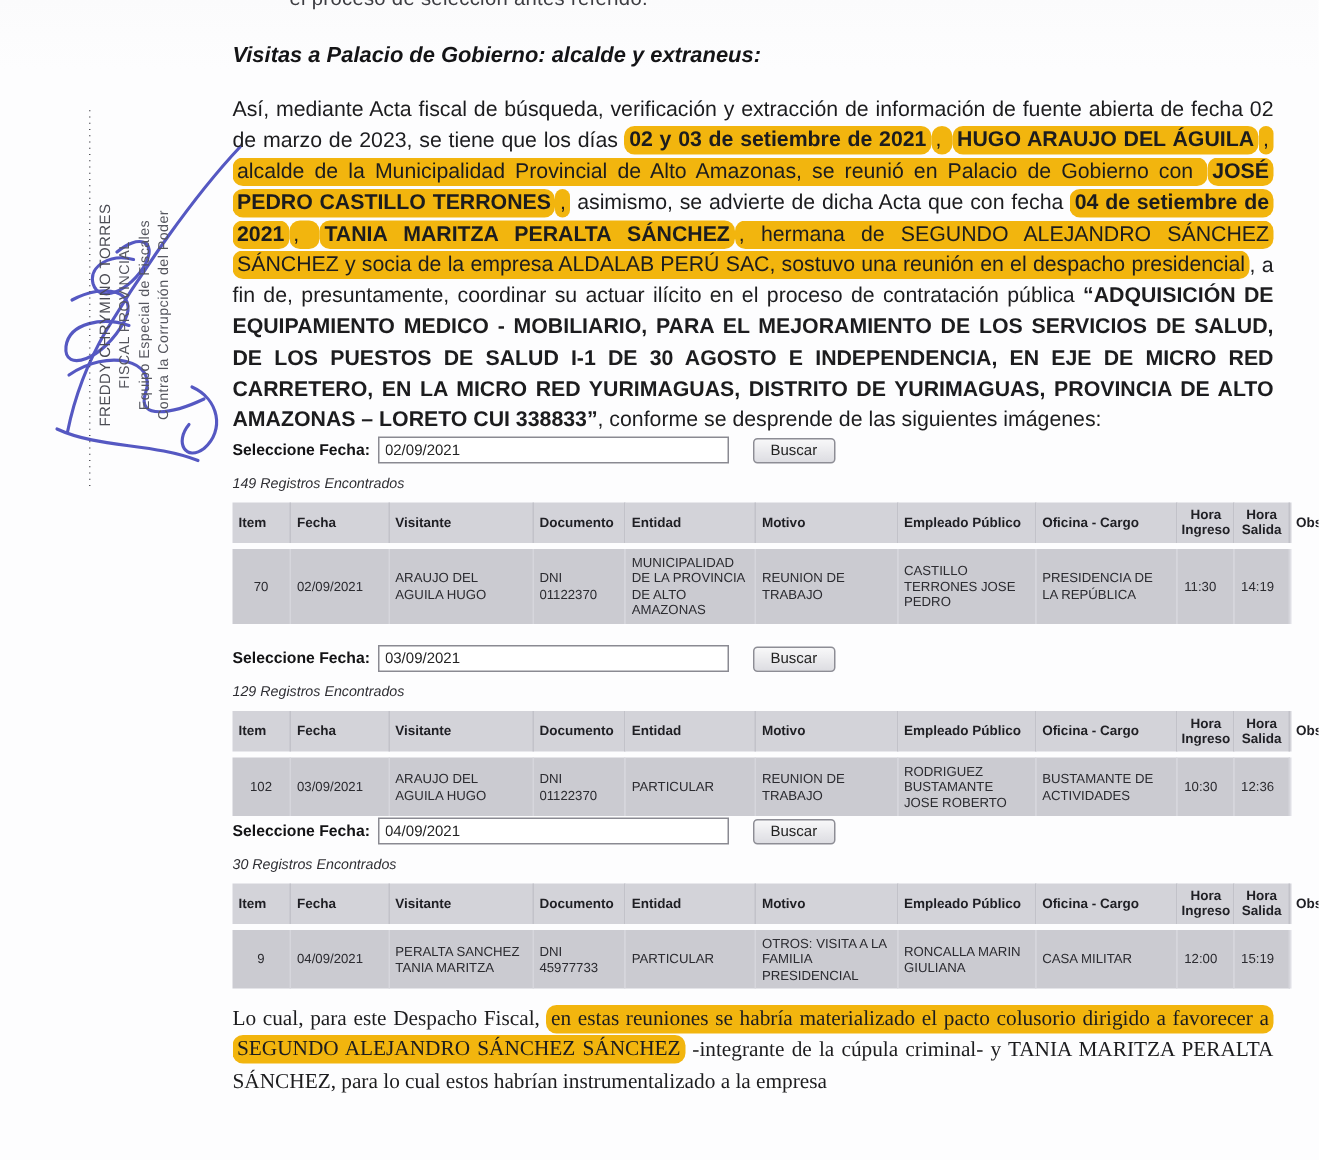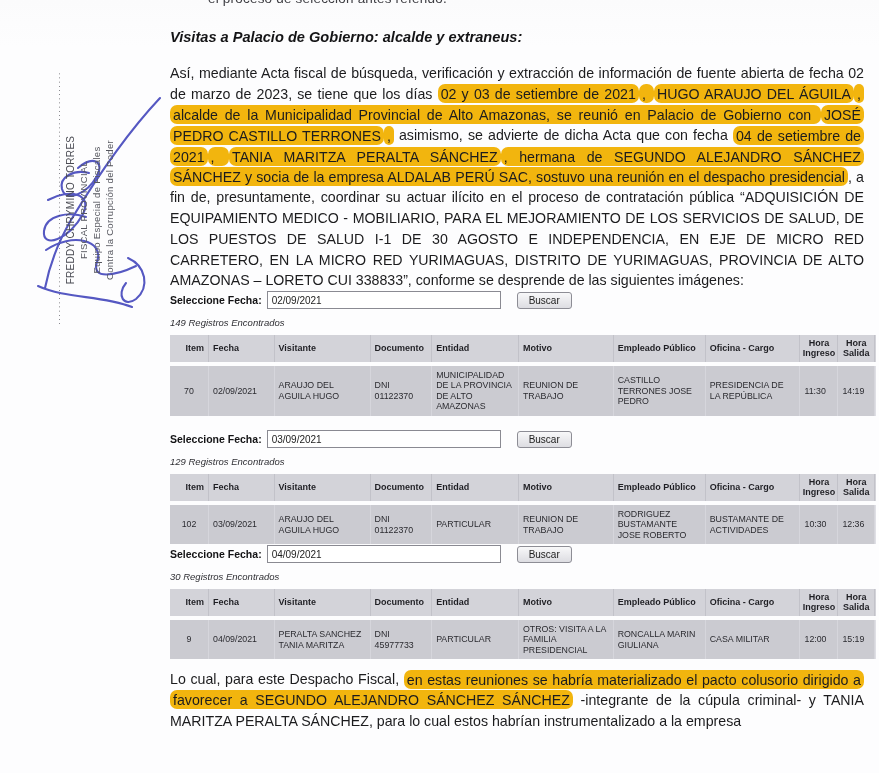--- a/index.html
+++ b/index.html
@@ -18,31 +18,31 @@
   #stamp{
     position:absolute;left:-27px;top:177px;width:230px;height:66px;
     transform:rotate(-90deg);
     text-align:center;line-height:13px;
     color:#55565e;font-size:9.5px;letter-spacing:.3px;white-space:nowrap;
   }
   #stamp .dots{font-size:8px;letter-spacing:1.5px;color:#3f3f46;line-height:9px;}
   #stamp .nm{font-size:10px;color:#4b4c54;}
 
   
-  .content{position:absolute;left:170px;top:0;width:705px;height:627px;}
+  .content{position:absolute;left:155px;top:0;width:705px;height:627px;}
 
   #topclip{position:absolute;top:0;left:38px;width:620px;height:8px;overflow:hidden;}
   #topclip span{display:block;margin-top:-9px;font-size:13.5px;color:#3d3d42;letter-spacing:.2px;}
 
   #heading{position:absolute;top:29px;left:0;font-size:14.6px;font-weight:700;font-style:italic;color:#141416;}
 
   .docpara{position:absolute;left:0;width:694px;font-size:14.2px;line-height:20.7px;text-align:justify;}
   #para1{top:49px;}
-  #closing{top:655px;}
-  .docpara .b{font-weight:400;}
+  #closing{top:655px;font-family:Liberation Serif, serif;}
+  .docpara .b{font-weight:700;}
   .docpara .hl{
     background:#F2B50E;
     padding:1.5px 3px;
     border-radius:7px;
     -webkit-box-decoration-break:clone;
     box-decoration-break:clone;
   }
 
   
   #panels{position:absolute;top:291px;left:0;width:705px;height:364px;}
@@ -77,21 +77,21 @@
     background:#d3d3d9;font-weight:700;text-align:left;
     padding:3px 4px;line-height:1.15;vertical-align:middle;
     border-right:1px solid #c2c2c9;font-size:9px;color:#1f1f24;
   }
   .vis-table th:last-child{border-right:none;}
   .vis-table td{
     background:#cbcbd1;padding:4px 4px;line-height:1.2;vertical-align:middle;
     border-right:1px solid #d6d6dc;
   }
   .vis-table td:last-child{background:#dfdfe5;border-right:none;}
-  .vis-table th:nth-child(1){width:4.6%;text-align:right;}
+  .vis-table th:nth-child(1){width:4.6%;}
   .vis-table th:nth-child(2){width:8.6%;}
   .vis-table th:nth-child(3){width:13.2%;}
   .vis-table th:nth-child(4){width:8.0%;}
   .vis-table th:nth-child(5){width:11.8%;}
   .vis-table th:nth-child(6){width:13.0%;}
   .vis-table th:nth-child(7){width:12.6%;}
   .vis-table th:nth-child(8){width:13.0%;}
   .vis-table th:nth-child(9){width:5.0%;}
   .vis-table th:nth-child(10){width:4.8%;}
   .vis-table th:nth-child(9),.vis-table th:nth-child(10){text-align:center;padding:3px 2px;}

